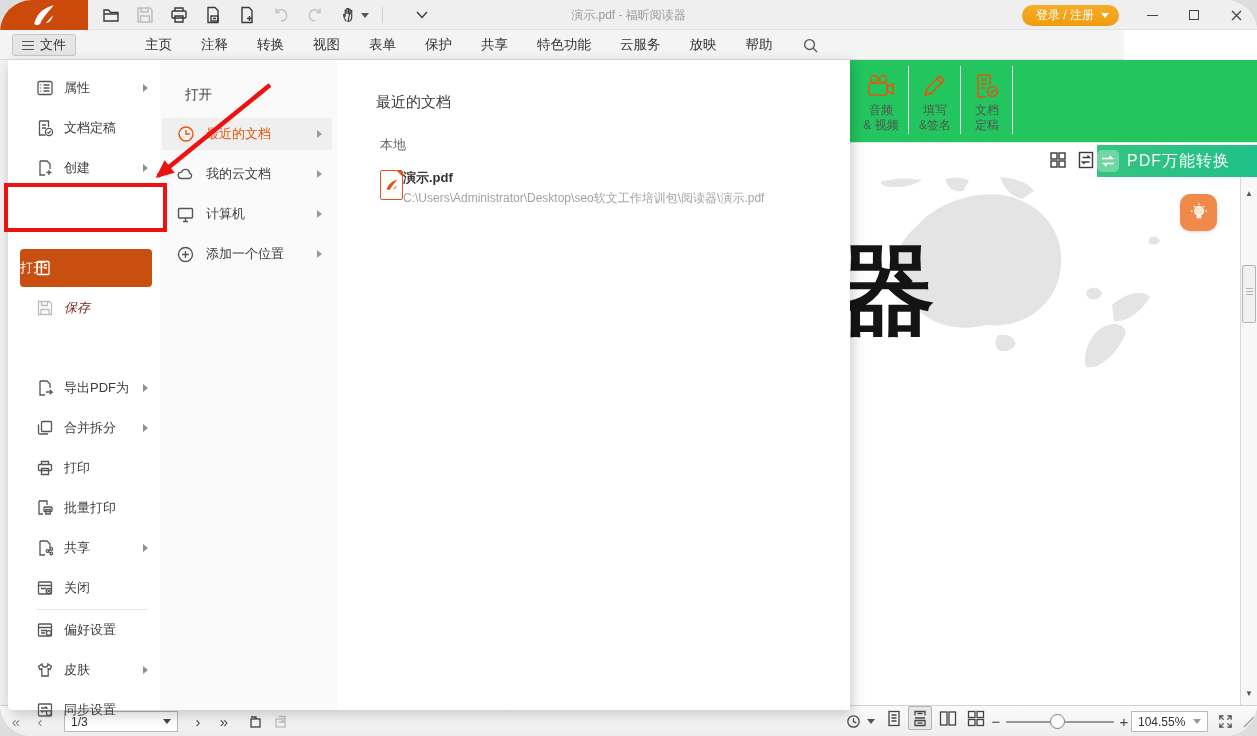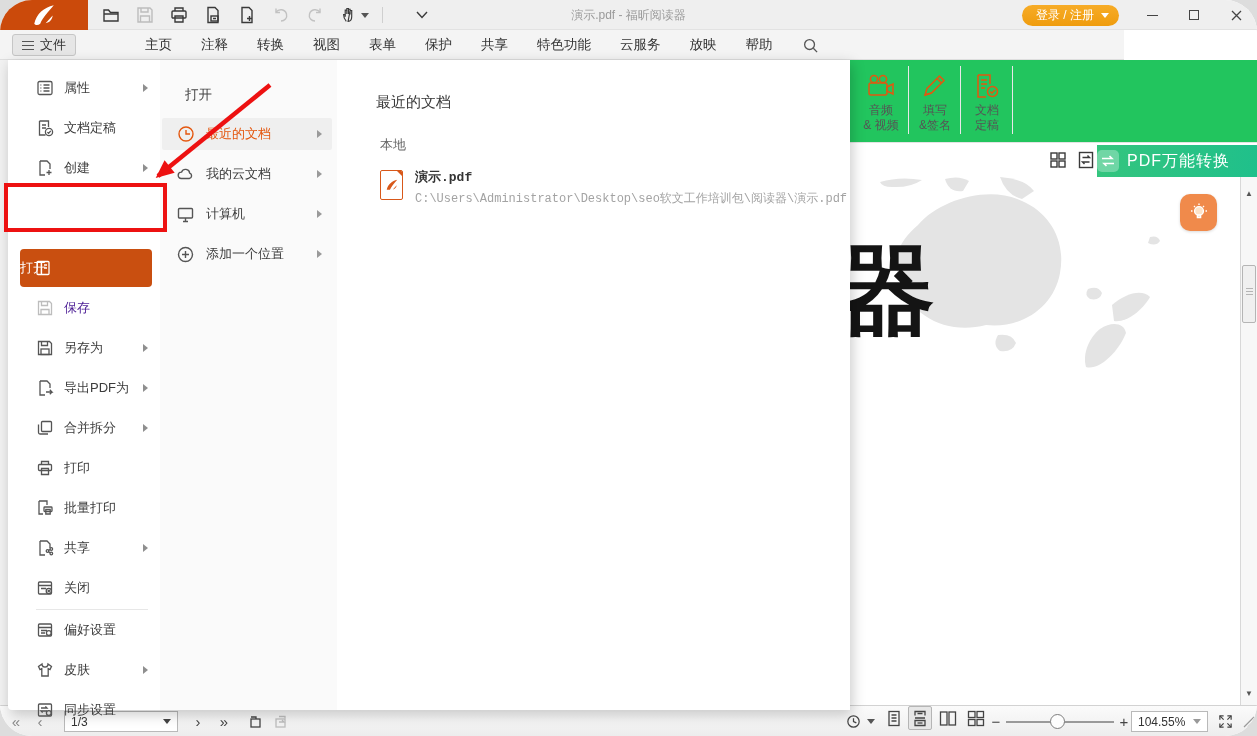--- a/index.html
+++ b/index.html
@@ -79,37 +79,37 @@
 
   
   .backstage { position:absolute; left:8px; top:60px; width:842px; height:650px; background:#fff;
     box-shadow:2px 4px 14px rgba(0,0,0,.22); border-radius:0 0 4px 4px; z-index:10; }
   .bs-col2 { position:absolute; left:152px; top:0; width:177px; height:650px; background:#fafafa; }
   .bs-left { position:absolute; left:0; top:0; width:152px; height:650px; }
   .fm-item { position:absolute; left:0; width:152px; height:40px; display:flex; align-items:center; font-size:13px; color:#3c3c3c; }
   .fm-item .fic { position:absolute; left:27px; width:19px; height:19px; display:flex; align-items:center; justify-content:center; }
   .fm-item .flb { position:absolute; left:56px; }
   .fm-item .farr { position:absolute; right:12px; width:0; height:0; border-top:4px solid transparent; border-bottom:4px solid transparent; border-left:5px solid #8f8f8f; }
-  .fm-item.disabled { color:#4c1d95; }
+  .fm-item.disabled { color:#7f1d1d;font-style:italic; }
   .fm-divider { position:absolute; left:28px; width:112px; height:1px; background:#e7e7e7; }
   .fm-open { position:absolute; left:12px; top:189px; width:132px; height:38px; background:#c94f10; border-radius:4px; color:#fff; }
   .fm-open .fic { left:14px; } .fm-open .flb { left:44px; } .fm-open .farr { border-left-color:#fff; right:10px; }
   .fm-open { display:flex; align-items:center; font-size:13px; }
 
   .op-header { position:absolute; left:25px; top:26px; font-size:13.5px; color:#444; }
   .op-item { position:absolute; left:2px; width:170px; height:32px; display:flex; align-items:center; font-size:13px; color:#3c3c3c; border-radius:2px; }
   .op-item .oic { position:absolute; left:14px; width:19px; height:19px; display:flex; align-items:center; justify-content:center; }
   .op-item .olb { position:absolute; left:44px; }
   .op-item .oarr { position:absolute; right:10px; width:0; height:0; border-top:4px solid transparent; border-bottom:4px solid transparent; border-left:5px solid #9a9a9a; }
   .op-item.selected { background:#efefef; color:#e4570f; }
 
   .bs-main { position:absolute; left:329px; top:0; width:513px; height:650px; background:#fff; }
   .rd-title { position:absolute; left:39px; top:33px; font-size:15px; color:#3a3a3a; }
   .rd-section { position:absolute; left:43px; top:76px; font-size:13px; color:#666; }
-  .rd-file { position:absolute; left:43px; top:110px; display:flex; gap:12px; cursor:pointer;font-family:Liberation Mono, monospace; }
+  .rd-file { position:absolute; left:43px; top:110px; display:flex; cursor:pointer; }
   .pdf-ic { position:relative; width:23px; height:30px; background:#fff; border:1.6px solid #d8581a; border-radius:2px; overflow:hidden; }
   .pdf-ic .fold { position:absolute; right:-1px; top:-1px; width:0; height:0; border-left:7px solid transparent; border-top:7px solid #d8581a; }
   .rd-name { font-size:13px; color:#333; font-weight:bold; line-height:16px; }
   .rd-path { font-size:12px; color:#a3a3a3; margin-top:4px; }
 
   
   .anno-box { position:absolute; left:4px; top:183px; width:163px; height:49px; border:4px solid #ed1111; z-index:40; pointer-events:none; }
   .anno-arrow { position:absolute; left:0; top:0; z-index:41; pointer-events:none; }
 
   .leftstrip { position:absolute; left:0; top:60px; width:8px; height:645px; background:#f2f2f2; }
@@ -514,31 +514,20 @@
       <div class="fm-item disabled" style="top:228px;">
         <div class="fic">
           <svg width="18" height="18" viewBox="0 0 18 18" fill="none" stroke="#bdbdbd" stroke-width="1.3">
               <path d="M2.5 2.5 h11 l2 2 v11 h-13 Z"></path>
               <path d="M5.5 2.5 v4 h6 v-4"></path>
               <path d="M5 15.5 v-5 h8 v5"></path>
             </svg>
         </div>
         <span class="flb">保存</span>
       </div>
-      <div class="fm-item" style="top:268px;">
-        <div class="fic">
-          <svg width="18" height="18" viewBox="0 0 18 18" fill="none" stroke="#555" stroke-width="1.3">
-              <path d="M2.5 2.5 h11 l2 2 v11 h-13 Z"></path>
-              <path d="M5.5 2.5 v4 h6 v-4"></path>
-              <rect x="5" y="10" width="8" height="5.5"></rect>
-            </svg>
-        </div>
-        <span class="flb">另存为</span>
-        <div class="farr"></div>
-      </div>
       <div class="fm-item" style="top:308px;">
         <div class="fic">
           <svg width="18" height="18" viewBox="0 0 18 18" fill="none" stroke="#555" stroke-width="1.3">
               <path d="M4 2 h7 l3 3 v4"></path>
               <path d="M4 2 V16 h5"></path>
               <path d="M10 13 h6 l-2.2 -2.2 M16 13 l-2.2 2.2"></path>
             </svg>
         </div>
         <span class="flb">导出PDF为</span>
         <div class="farr"></div>

